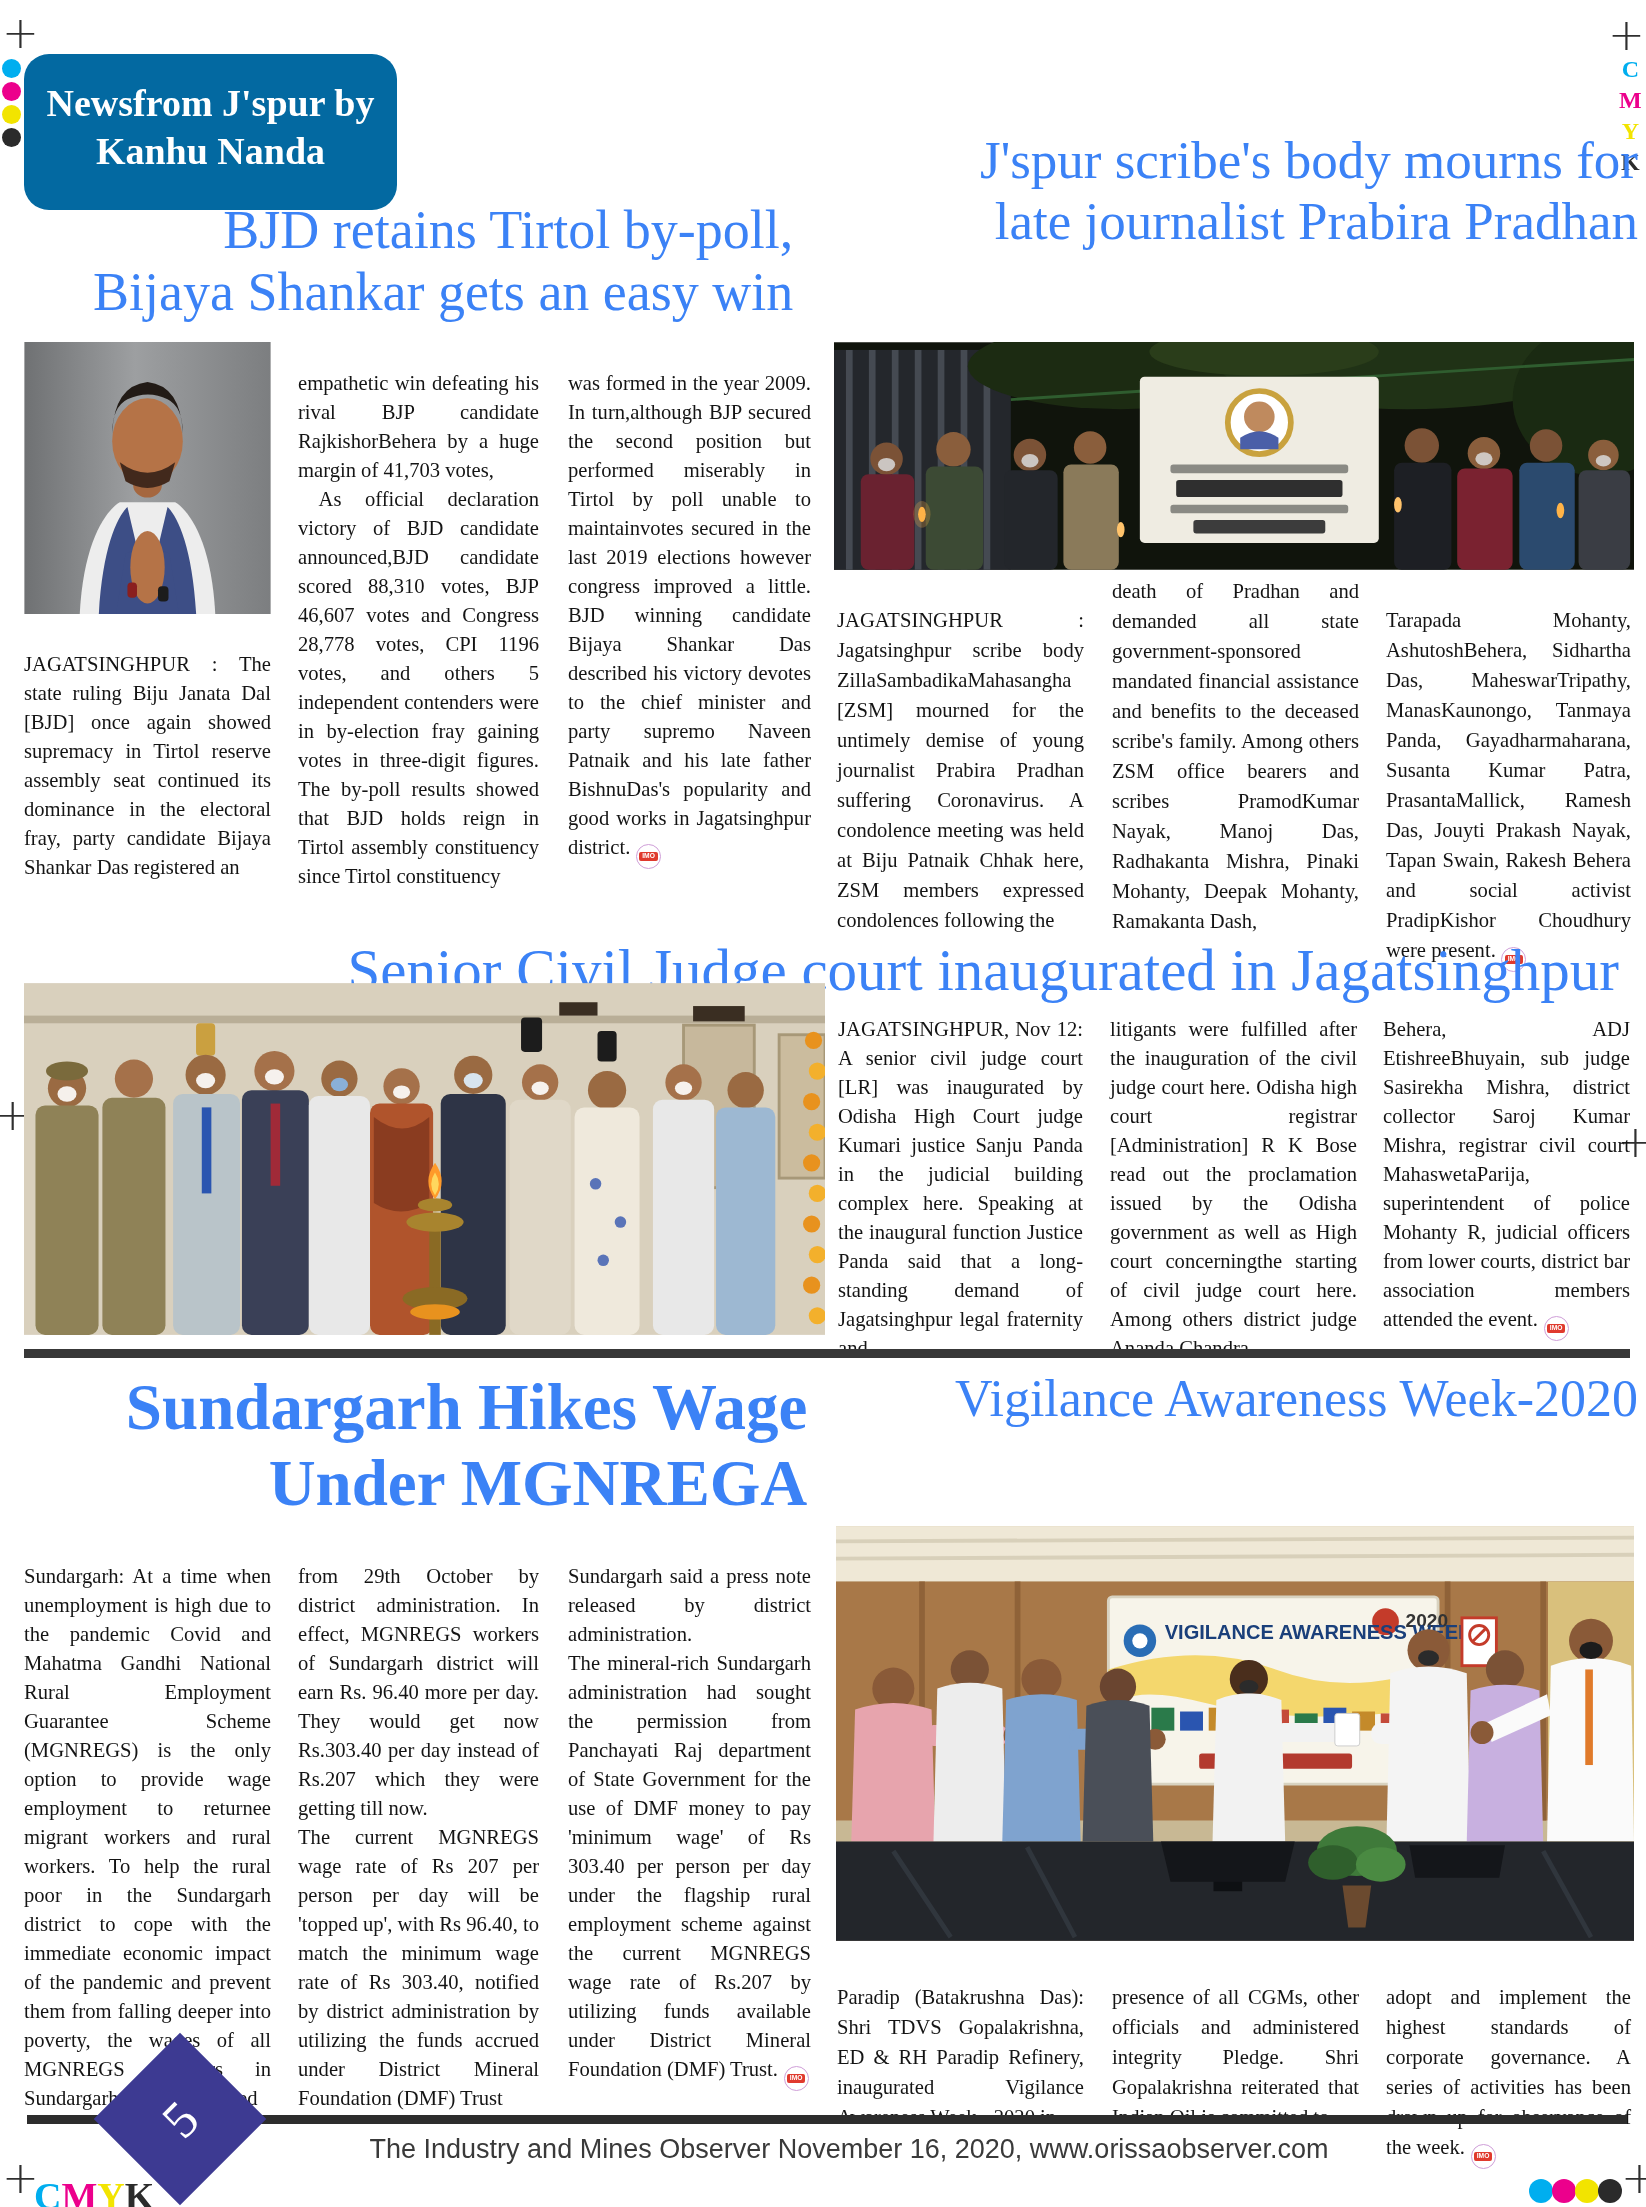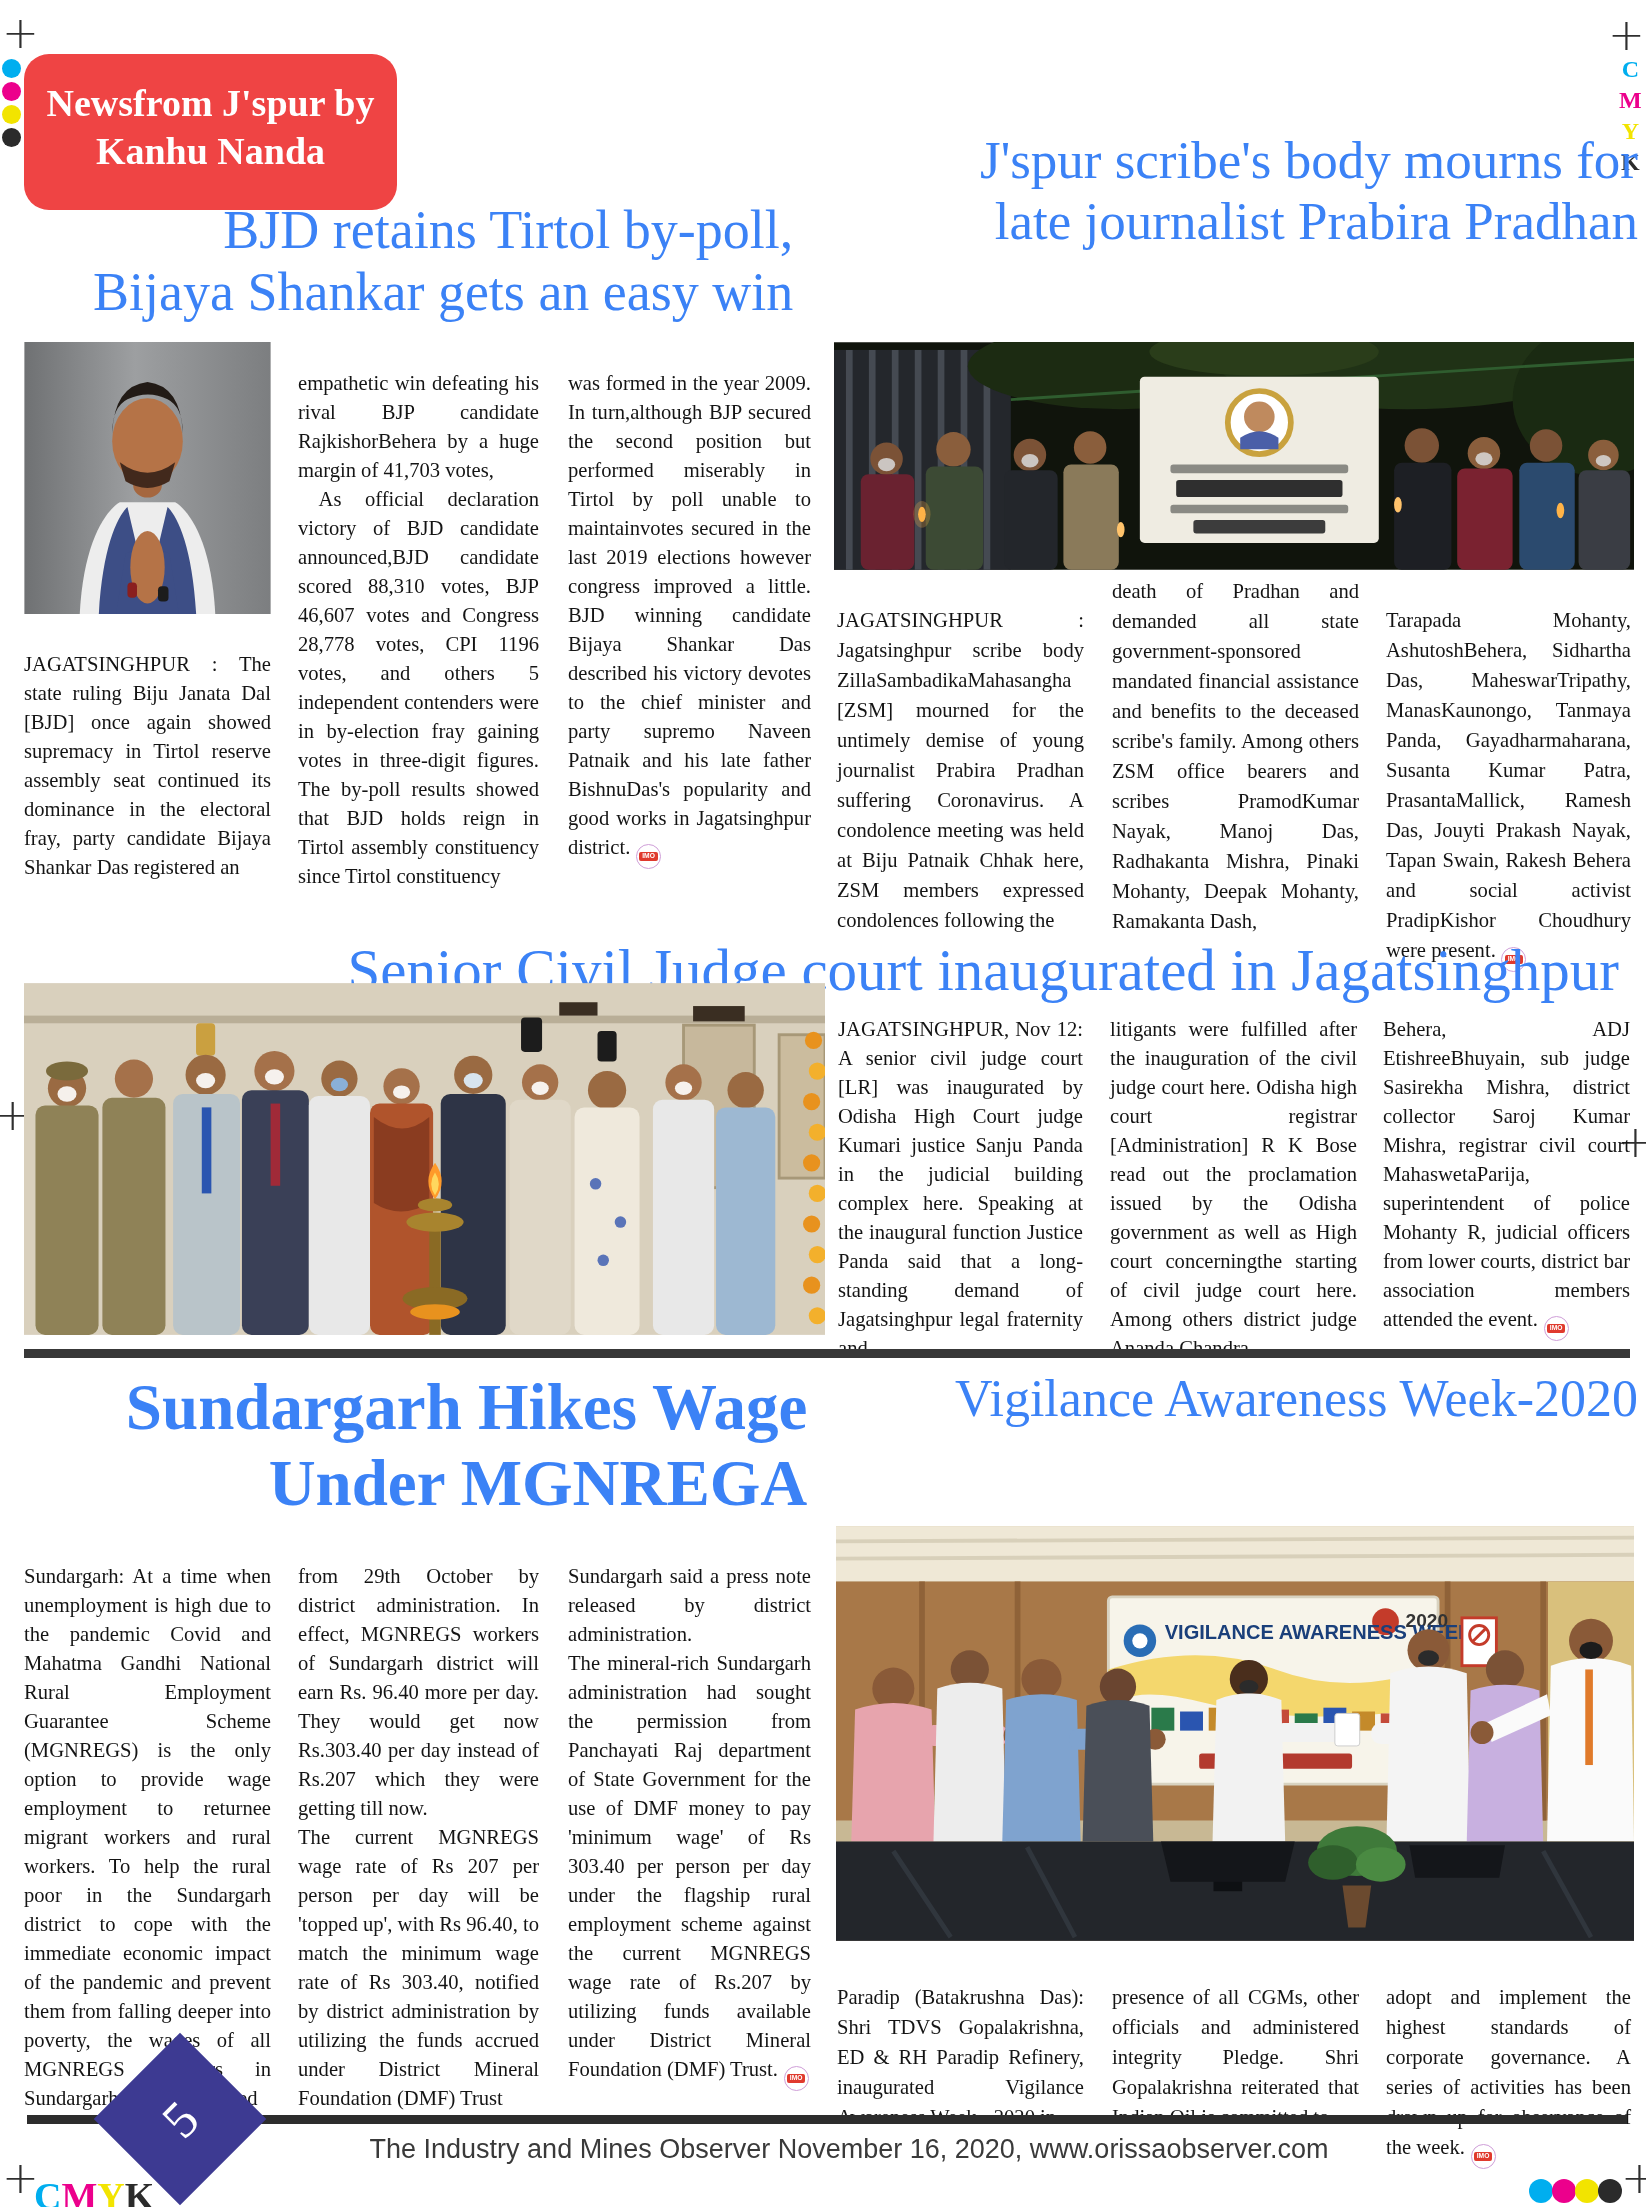--- a/index.html
+++ b/index.html
@@ -2,21 +2,21 @@
 <html><head>
 <meta charset="utf-8">
 <style>
   html,body{margin:0;padding:0;background:#e9e9e9;}
   .page{position:relative;width:1647px;height:2207px;background:#ffffff;overflow:hidden;
         font-family:"Liberation Serif","DejaVu Serif",serif;color:#141414;}
   .abs{position:absolute;}
   .headline{color:#3b82f6;text-align:right;font-family:"Liberation Serif","DejaVu Serif",serif;}
   .body-col{font-size:20.6px;line-height:29px;text-align:justify;color:#141414;white-space:pre-line;}
   .body-col-lg{font-size:20.6px;line-height:30px;}
-  .masthead{background:#ef4444;border-radius:25px;color:#ffffff;text-align:center;
+  .masthead{background:#0369a1;border-radius:25px;color:#ffffff;text-align:center;
             font-weight:bold;font-size:38px;line-height:48px;padding-top:25px;box-sizing:border-box;}
   .cropmark{color:#2f2f2f;font-size:44px;line-height:31px;font-family:"DejaVu Sans",sans-serif;font-weight:200;}
   .regdot{width:19px;height:19px;border-radius:50%;position:absolute;left:1.9px;}
   .cmyk-letter{font-weight:bold;font-family:"Liberation Serif",serif;}
   .c{color:#00AEEF}.m{color:#EC008C}.y{color:#F2E400}.k{color:#2B2B2B}
   .tr-letters div{font-size:24px;line-height:31px;font-weight:bold;text-align:center;}
   .divider{background:#383838;}
   .diamond{width:122px;height:122px;background:#3D3A92;transform:rotate(45deg);}
   .diamond-num{position:absolute;left:0;top:0;width:122px;height:122px;display:flex;align-items:center;justify-content:center;
                transform:rotate(-45deg);color:#fff;font-size:52px;font-family:"Liberation Serif",serif;}

